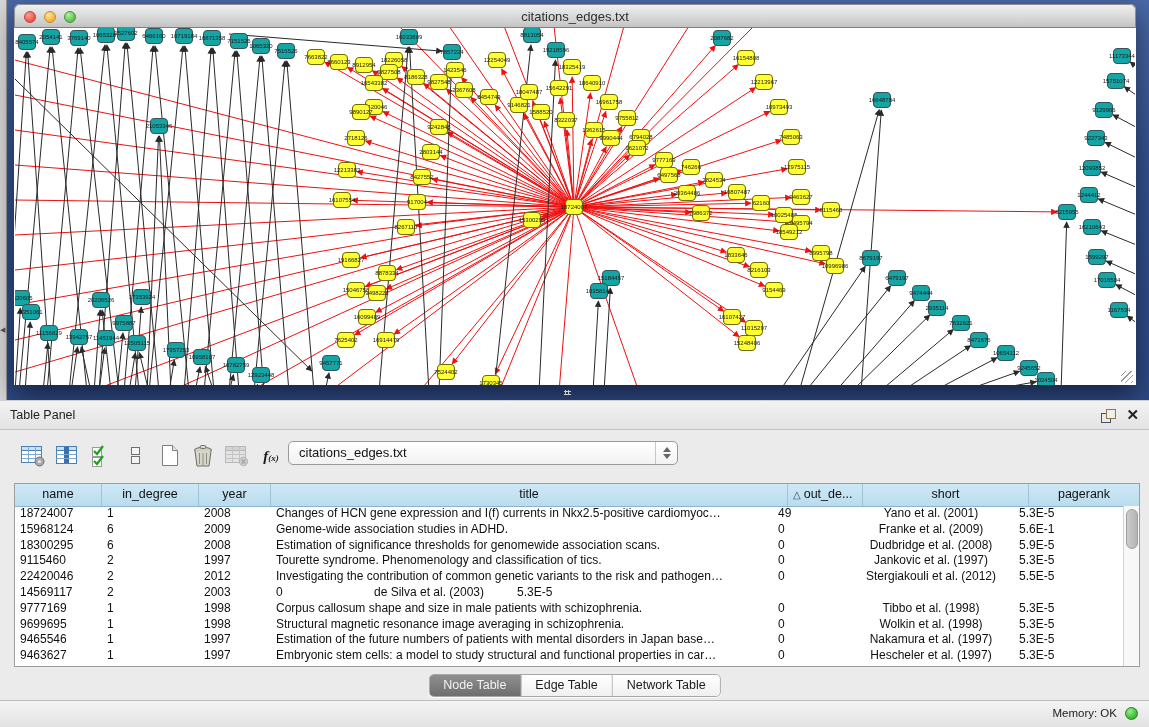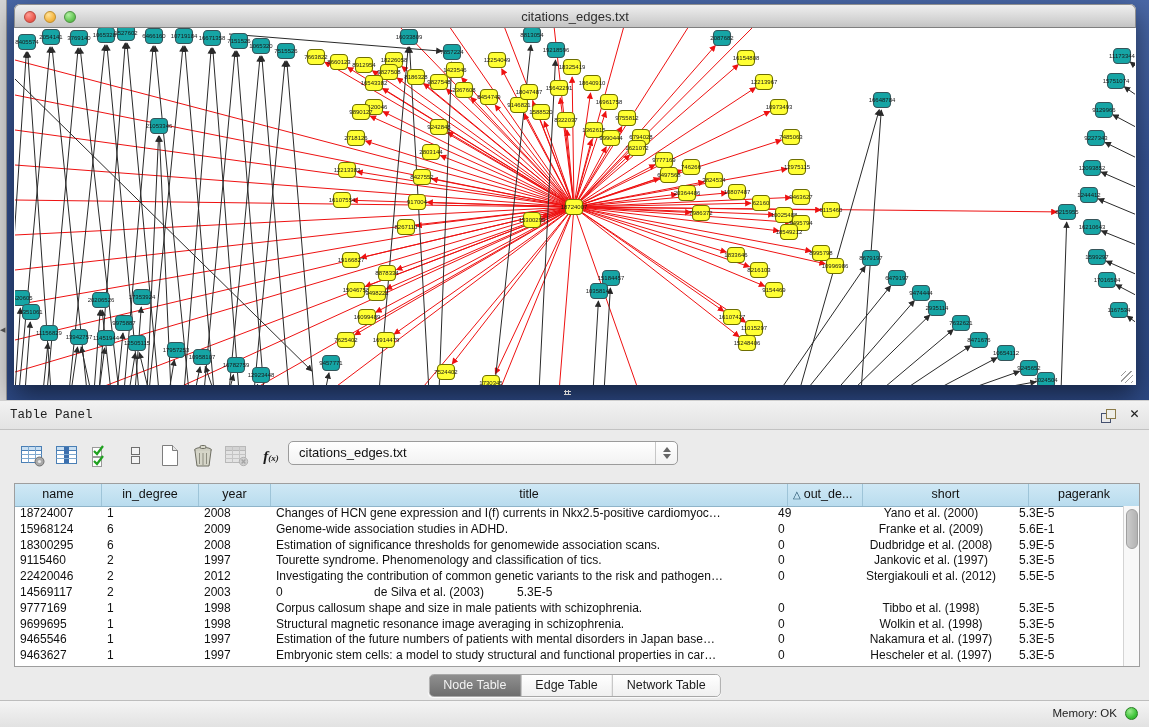--- a/index.html
+++ b/index.html
@@ -26,21 +26,21 @@
   .canvas{position:absolute;left:1px;right:1px;top:24px;height:357px;background:#fff;overflow:hidden;}
   .canvas svg{display:block;width:100%;height:100%;}
   .resize-grip{position:absolute;right:2px;bottom:2px;width:12px;height:12px;
     background:repeating-linear-gradient(135deg,transparent 0 3px,#9a9a9a 3px 4px);}
   .divider-dot{position:absolute;left:564px;top:390px;width:7px;height:5px;
     background:radial-gradient(circle,#cfcfcf 1px,transparent 1.4px);background-size:3px 3px;}
 
   
   .table-panel{position:absolute;left:0;top:400px;width:1149px;height:327px;background:#ebebeb;}
   .panel-titlebar{position:absolute;left:0;top:0;width:100%;height:30px;
-    background:linear-gradient(180deg,#f2f2f2,#e3e3e3);border-top:1px solid #cfcfcf;border-bottom:1px solid #c2c2c2;box-sizing:border-box;font-family:Liberation Mono, monospace;}
+    background:linear-gradient(180deg,#f2f2f2,#e3e3e3);border-top:1px solid #cfcfcf;border-bottom:1px solid #c2c2c2;box-sizing:border-box;}
   .panel-title{position:absolute;left:10px;top:0;line-height:29px;font-size:12.5px;color:#222;}
   .float-icon{position:absolute;right:34px;top:8px;width:14px;height:13px;}
   .float-icon .sq1{position:absolute;left:0;top:4px;width:8px;height:8px;border:1.5px solid #44506e;background:#e9e9e9;}
   .float-icon .sq2{position:absolute;left:5px;top:0;width:8px;height:8px;border:1.5px solid #8c7b4a;background:#efefe9;}
   .close-x{position:absolute;right:10px;top:5px;font-size:15px;font-weight:bold;color:#222;line-height:18px;cursor:default;}
 
   .toolbar{position:absolute;left:0;top:31px;width:100%;height:50px;}
   .tb-buttons{position:absolute;left:16px;top:9px;display:flex;align-items:center;justify-content:flex-end;}
   .tb-btn{width:34px;height:32px;display:flex;align-items:center;justify-content:center;}
   .fx-label{font-family:"Liberation Serif",serif;font-style:italic;font-weight:bold;font-size:15px;color:#1a1a1a;}
@@ -886,21 +886,21 @@
           <div class="th" style="width: 166px;">short</div>
           <div class="th" style="width: 110px;">pagerank</div>
         </div>
       <div class="tbody" id="tbody">
           <div class="tr">
             <div class="td" style="width: 87px;">18724007</div>
             <div class="td" style="width: 97px;">1</div>
             <div class="td" style="width: 72px;">2008</div>
             <div class="td" style="width: 496px; flex: 1 1 0%;">Changes of HCN gene expression and I(f) currents in Nkx2.5-positive cardiomyoc…</div>
             <div class="td" style="width: 75px;">49</div>
-            <div class="td center" style="width: 166px;">Yano et al. (2000)</div>
+            <div class="td center" style="width: 166px;">Yano et al. (2001)</div>
             <div class="td" style="width: 110px;">5.3E-5</div>
           </div>
           <div class="tr">
             <div class="td" style="width: 87px;">15968124</div>
             <div class="td" style="width: 97px;">6</div>
             <div class="td" style="width: 72px;">2009</div>
             <div class="td" style="width: 496px; flex: 1 1 0%;">Genome-wide association studies in ADHD.</div>
             <div class="td" style="width: 75px;">0</div>
             <div class="td center" style="width: 166px;">Franke et al. (2009)</div>
             <div class="td" style="width: 110px;">5.6E-1</div>

